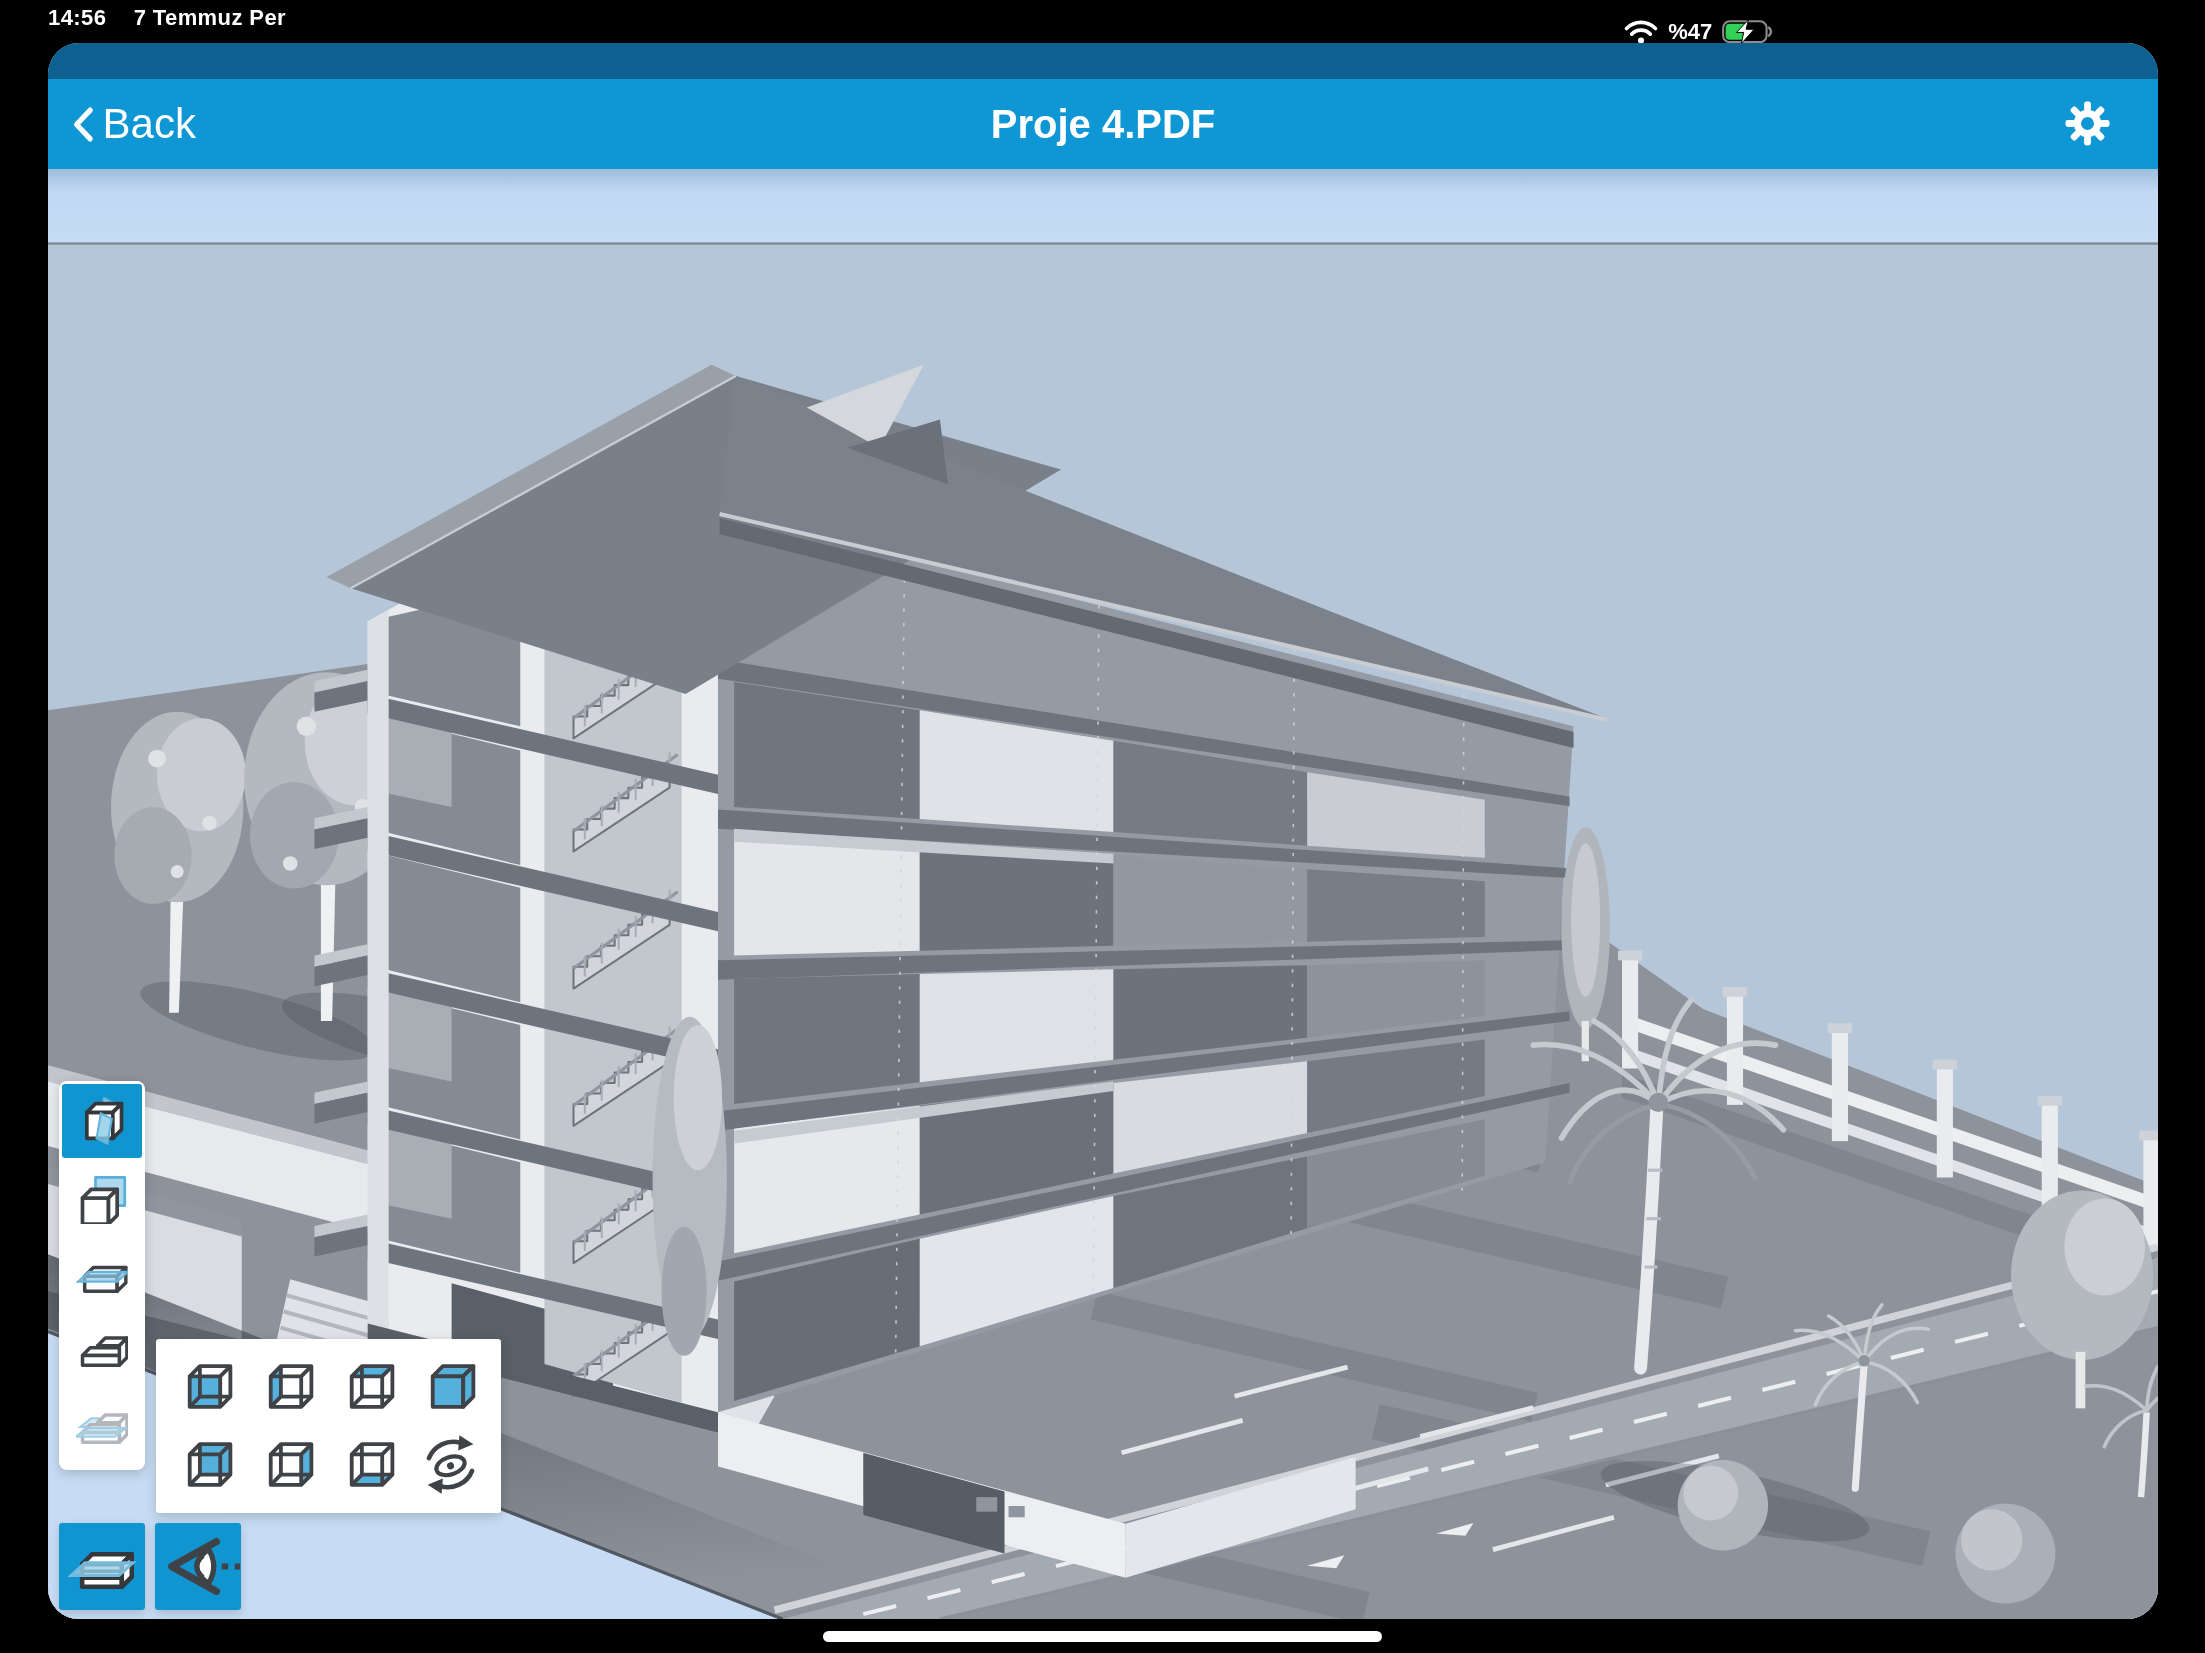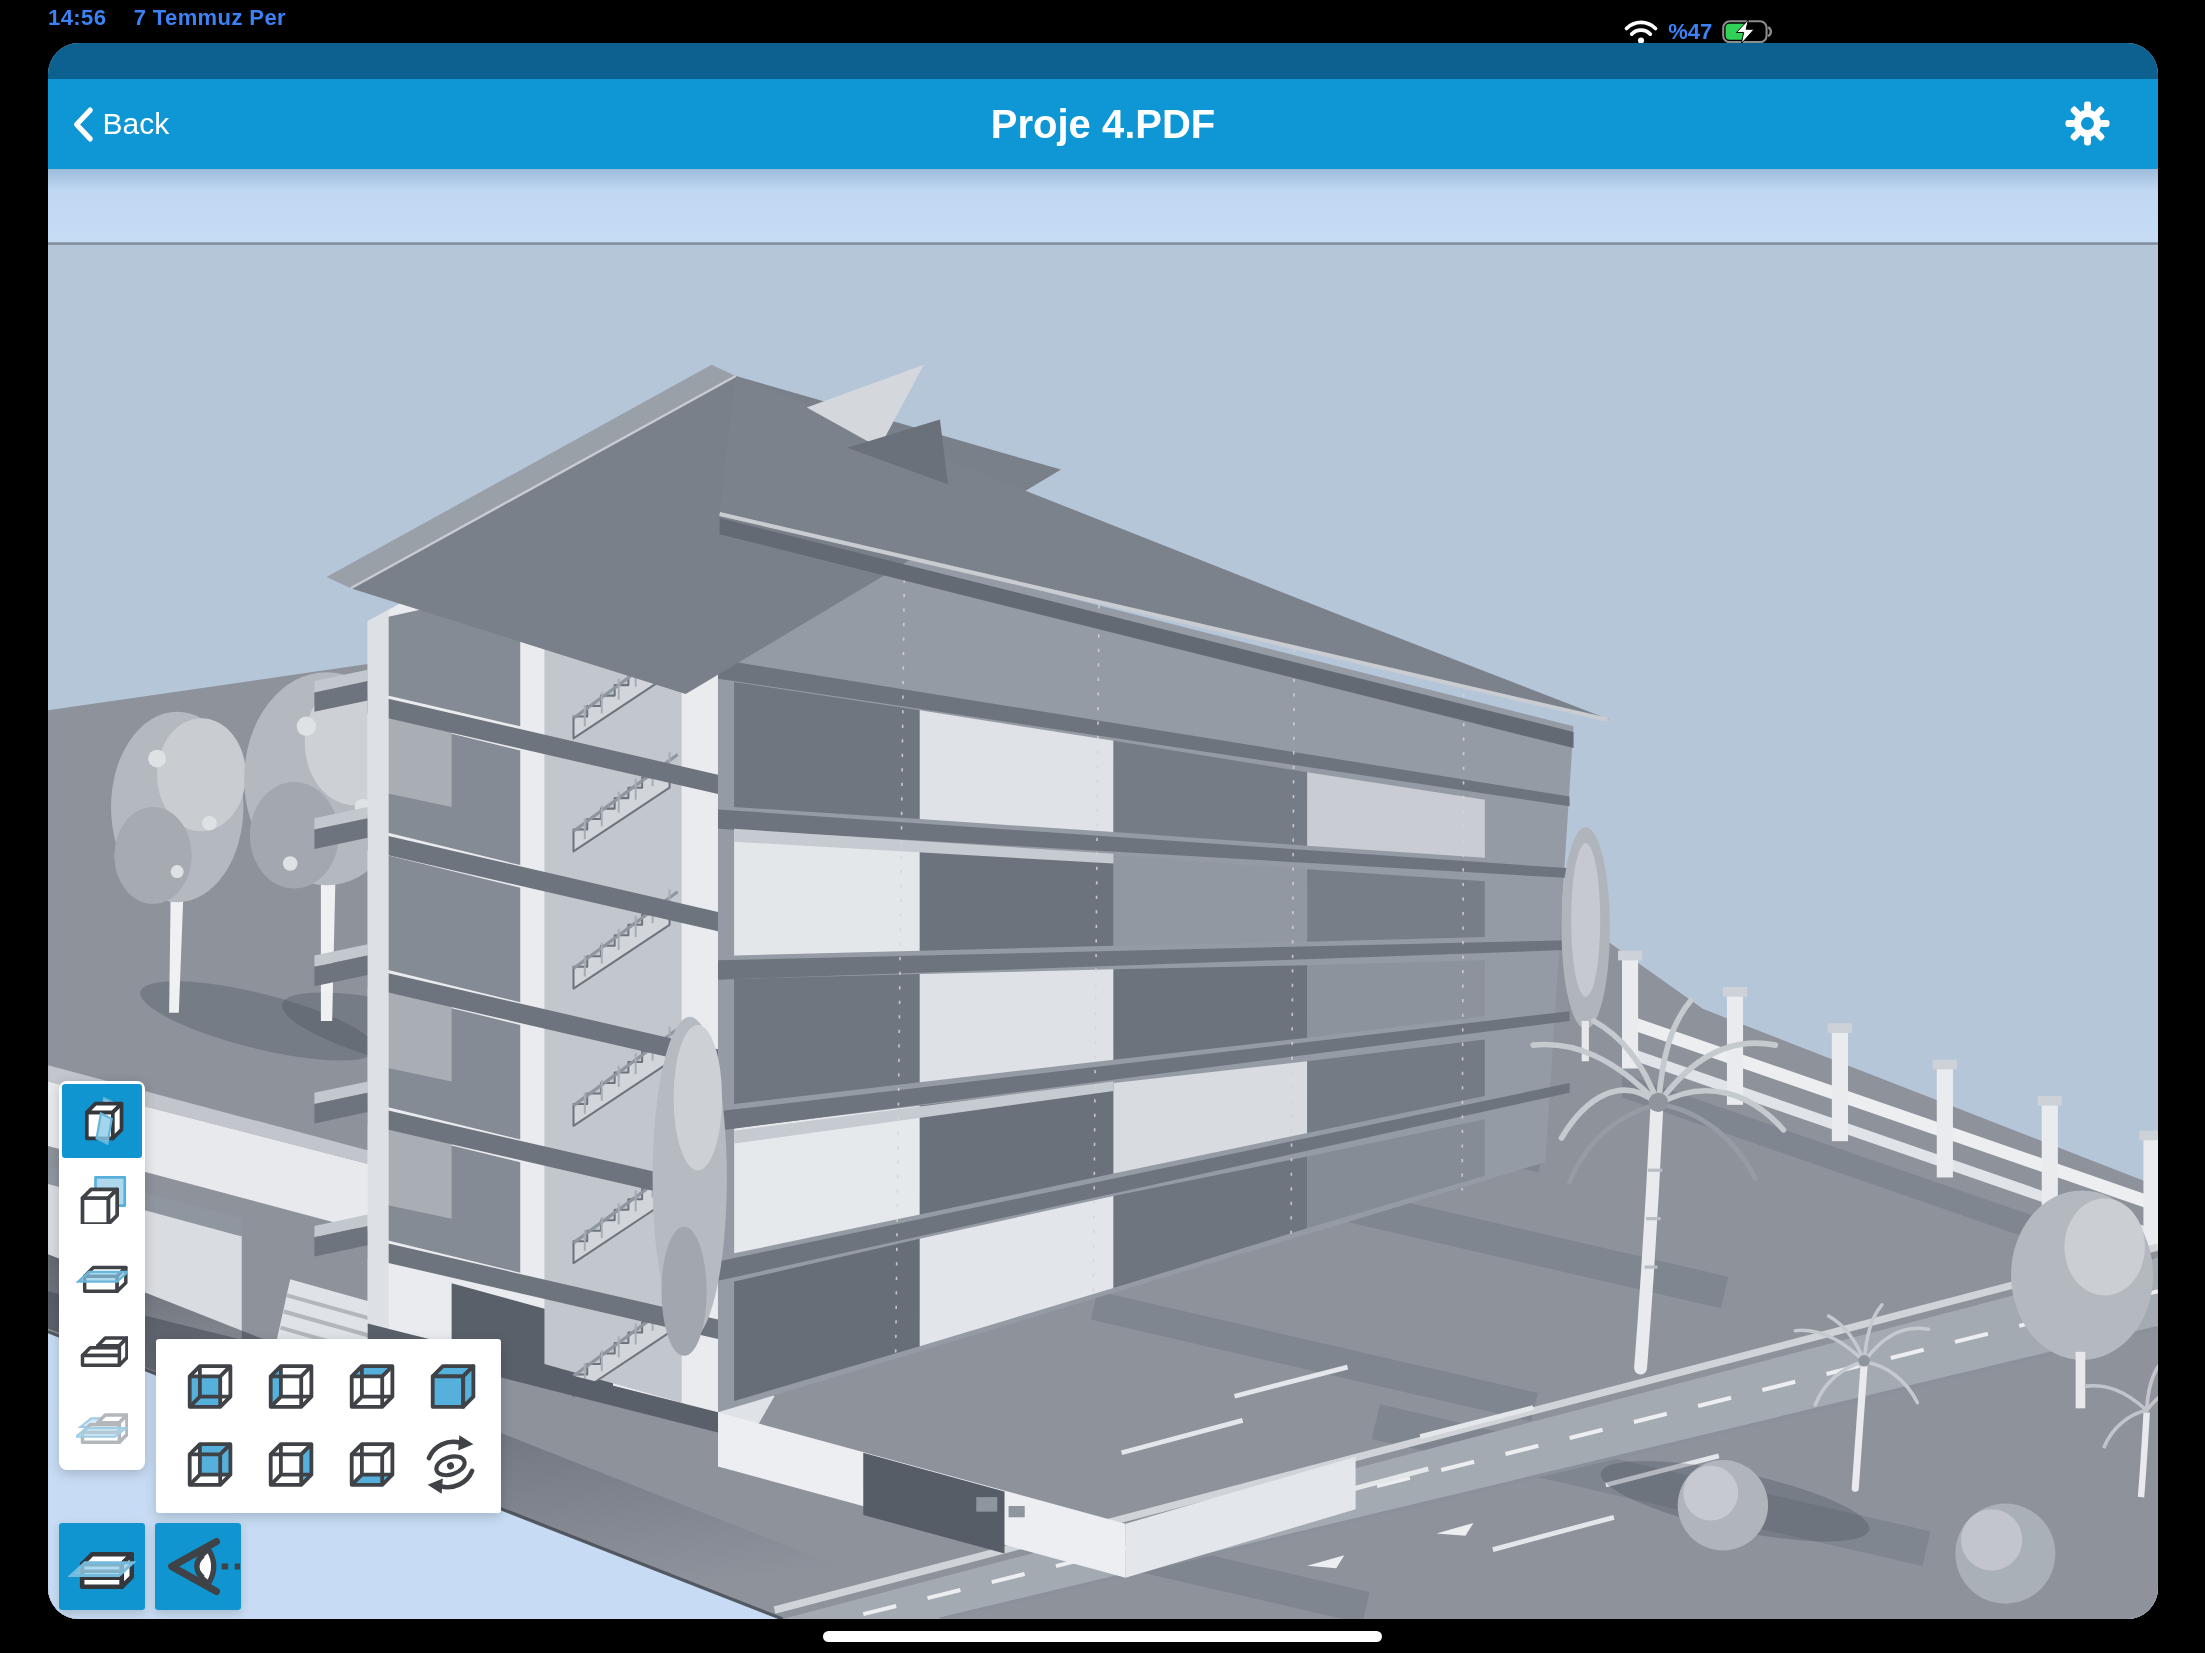--- a/index.html
+++ b/index.html
@@ -1,27 +1,27 @@
 <!DOCTYPE html>
 <html style="font-size:13px"><head>
 <meta charset="utf-8">
 <style>
   html,body{margin:0;padding:0;background:#000;}
   body{width:2205px;height:1653px;position:relative;overflow:hidden;
        font-family:"Liberation Sans",sans-serif;-webkit-font-smoothing:antialiased;}
   
-  .statusbar{position:absolute;left:0;top:0;width:1828px;height:43px;background:#000;color:#3b82f6;}
+  .statusbar{position:absolute;left:0;top:0;width:1828px;height:43px;background:#000;color:#ffffff;}
   .status-left{position:absolute;left:48px;top:4.8px;display:flex;gap:27.4px;font-size:22px;font-weight:600;letter-spacing:0.4px;}
   .status-right{position:absolute;right:53px;top:18px;display:flex;align-items:center;gap:9.7px;font-size:22px;font-weight:600;}
   
   .app{position:absolute;left:48px;top:43px;width:2110px;height:1576px;border-radius:31px;overflow:hidden;background:#c6dcf5;}
   .header-strip{position:absolute;left:0;top:0;width:100%;height:36px;background:#0c6191;}
   .navbar{position:absolute;left:0;top:36px;width:100%;height:90px;background:#0f96d4;color:#fff;}
   .back-btn{position:absolute;left:22.6px;top:0;height:90px;display:flex;align-items:center;gap:8px;cursor:pointer;}
-  .back-label{font-size:30px;color:#fff;}
+  .back-label{font-size:42px;color:#fff;}
   .nav-title{position:absolute;left:0;top:0;width:100%;height:90px;display:flex;align-items:center;justify-content:center;
              font-size:40px;font-weight:700;}
   .gear-btn{position:absolute;right:47px;top:21px;width:47px;height:47px;cursor:pointer;}
   .sub-band{position:absolute;left:0;top:126px;width:100%;height:73px;
             background:linear-gradient(#9dbcdc 0,#c0d8f2 30%,#c6dcf5 100%);}
   .viewport{position:absolute;left:0;top:199px;width:2110px;height:1377px;background:#b6c6d9;}
   .viewport > svg.scene{position:absolute;left:0;top:0;}
   
   .side-toolbar{position:absolute;left:10.5px;top:839px;width:86px;height:389px;background:#fff;border-radius:8px;
                 box-shadow:0 3.2px 11.3px rgba(0,0,0,.18);display:flex;flex-direction:column;align-items:center;padding-top:3.2px;box-sizing:border-box;}

